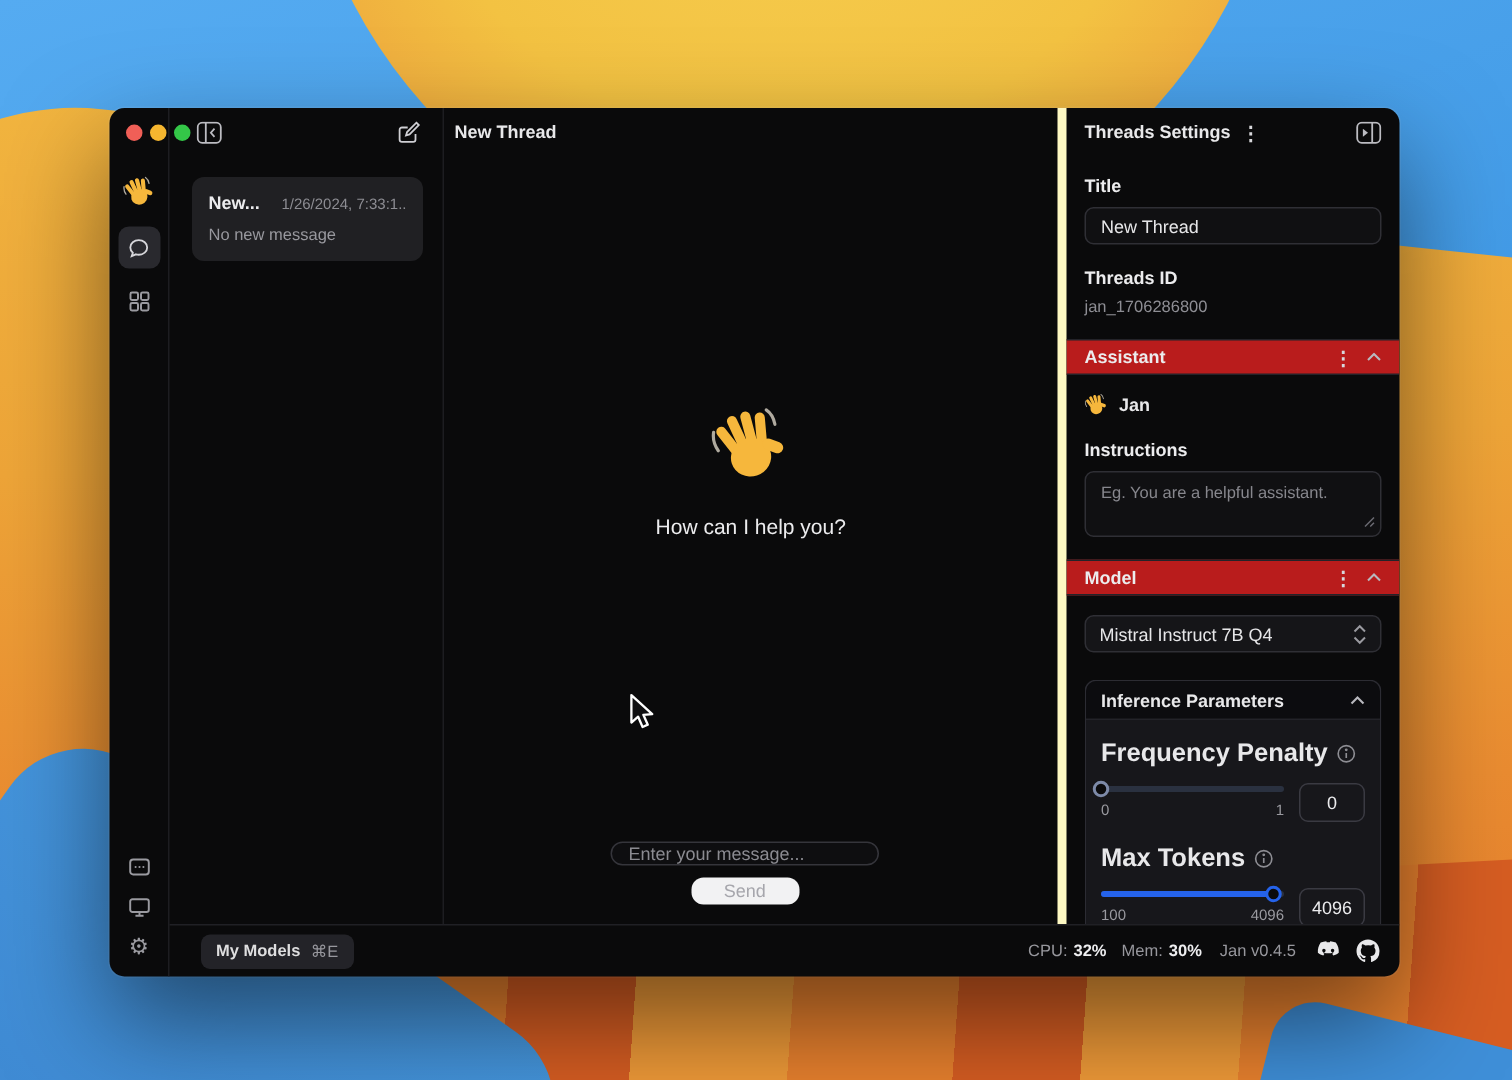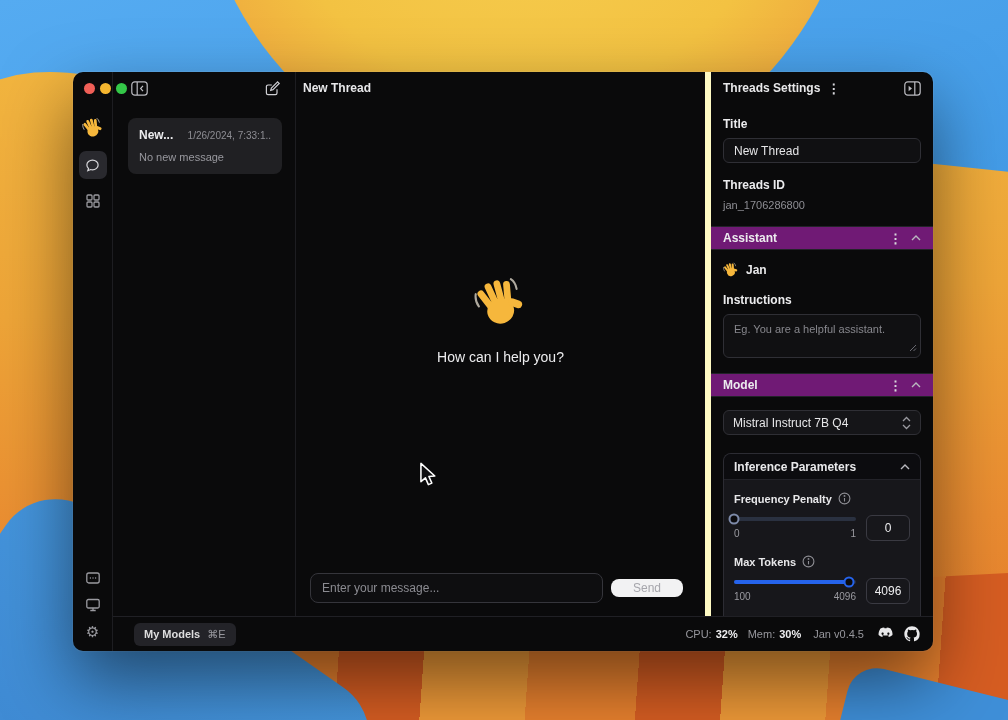--- a/index.html
+++ b/index.html
@@ -57,59 +57,59 @@
   .thread-preview { margin-top:9px; font-size:11px; color:#98989e; }
 
   
   .main-col { flex:1; display:flex; flex-direction:column; min-width:0; }
   .main-col .col-header { padding:0 7px; }
   .main-title { font-weight:bold; }
   .main-center { flex:1; display:flex; flex-direction:column; align-items:center; justify-content:center;
     gap:19px; padding-bottom:36px; }
   .wave-big { width:54px; height:54px; }
   .greeting { font-size:14px; color:#ececee; }
-  .input-row { display:flex; gap:8px; padding:0 22px 13px 14px; align-items:center; }
+  .input-row { display:flex; gap:8px; padding:0 22px 13px 14px; align-items:center;flex-direction:column; }
   .msg-input { flex:1; height:30px; background:#0e0e10; border:1px solid #35353b; border-radius:8px;
     color:#e8e8ea; padding:0 11px; font:12px "Liberation Sans",sans-serif; outline:none; }
   .msg-input::placeholder { color:#8b8b91; }
   .send-btn { width:72px; height:18px; background:#f2f2f3; border:none; border-radius:8px;
     color:#a6a6ac; font:12px "Liberation Sans",sans-serif; }
 
   
   .right-col { width:228px; flex:0 0 228px; border-left:6px solid #fef9c3; display:flex; flex-direction:column; }
   .right-header { padding:0 12px; gap:7px; }
   .rp-title { font-weight:bold; }
   .rp-body { flex:1; overflow:hidden; padding-top:13px; }
   .rp-pad { padding:0 12px; }
   .rp-label { font-weight:bold; font-size:12px; color:#ececee; }
   .mt14 { margin-top:15px; }
   .rp-input { width:100%; height:25px; margin-top:7px; background:#101012; border:1px solid #2f2f35;
     border-radius:6px; color:#e6e6e8; padding:0 10px; font:12px "Liberation Sans",sans-serif; outline:none; }
   .rp-id { margin-top:7px; font-size:11px; color:#8e8e94; }
-  .section-bar { margin-top:15px; height:24px; background:#701a75; border-top:1px solid #232329;
+  .section-bar { margin-top:15px; height:24px; background:#b91c1c; border-top:1px solid #232329;
     border-bottom:1px solid #232329; display:flex; align-items:center; padding:0 12px; gap:9px; }
   .assistant-row { display:flex; align-items:center; gap:7px; margin-top:12px; font-weight:bold; }
   .wave-sm { width:16px; height:16px; }
   .rp-ta-wrap { position:relative; margin-top:7px; }
   .rp-ta { width:100%; height:44px; background:#101012; border:1px solid #2f2f35; border-radius:6px;
     resize:none; padding:8px 10px; font:11px "Liberation Sans",sans-serif; color:#e6e6e8; outline:none; display:block; }
   .rp-ta::placeholder { color:#87878d; }
   .ta-corner { position:absolute; right:4px; bottom:6px; }
   .model-select { margin-top:13px; height:25px; border:1px solid #2f2f35; background:#151518; border-radius:6px;
     display:flex; align-items:center; padding:0 9px; gap:6px; font-size:12px; color:#e6e6e8; }
   .model-select .sel-txt { flex:1; }
 
   .inf-card { margin-top:18px; border:1px solid #2c2c33; border-bottom:none; border-radius:8px 8px 0 0;
     overflow:hidden; background:#17171b; }
   .inf-header { height:26px; background:#0c0c0f; border-bottom:1px solid #232329; display:flex;
     align-items:center; padding:0 10px; gap:6px; font-weight:bold; }
   .inf-body { padding:12px 10px 14px; }
   .param { margin-top:14px; }
   .param:first-child { margin-top:0; }
-  .param-label-row { display:flex; align-items:center; gap:6px; font-weight:bold; font-size:11px; }
+  .param-label-row { display:flex; align-items:center; gap:6px; font-weight:bold; font-size:17px; }
   .param-row { display:flex; align-items:center; gap:10px; margin-top:10px; }
   .slider-col { flex:1; }
   .track { position:relative; height:4px; background:#2a3140; border-radius:2px; }
   .fill { position:absolute; left:0; top:0; bottom:0; background:#2563eb; border-radius:2px; }
   .thumb { position:absolute; top:50%; width:11px; height:11px; border-radius:50%; background:#0b0b0d;
     border:2px solid #7d8aa8; transform:translate(-50%,-50%); }
   .param.blue .thumb { border-color:#2563eb; }
   .minmax { display:flex; justify-content:space-between; font-size:10px; color:#9a9aa0; margin-top:7px; }
   .value-box { width:44px; flex:0 0 44px; height:26px; border:1px solid #3a3a42; border-radius:6px;
     display:flex; align-items:center; justify-content:center; font-size:12px; color:#ececee; }

